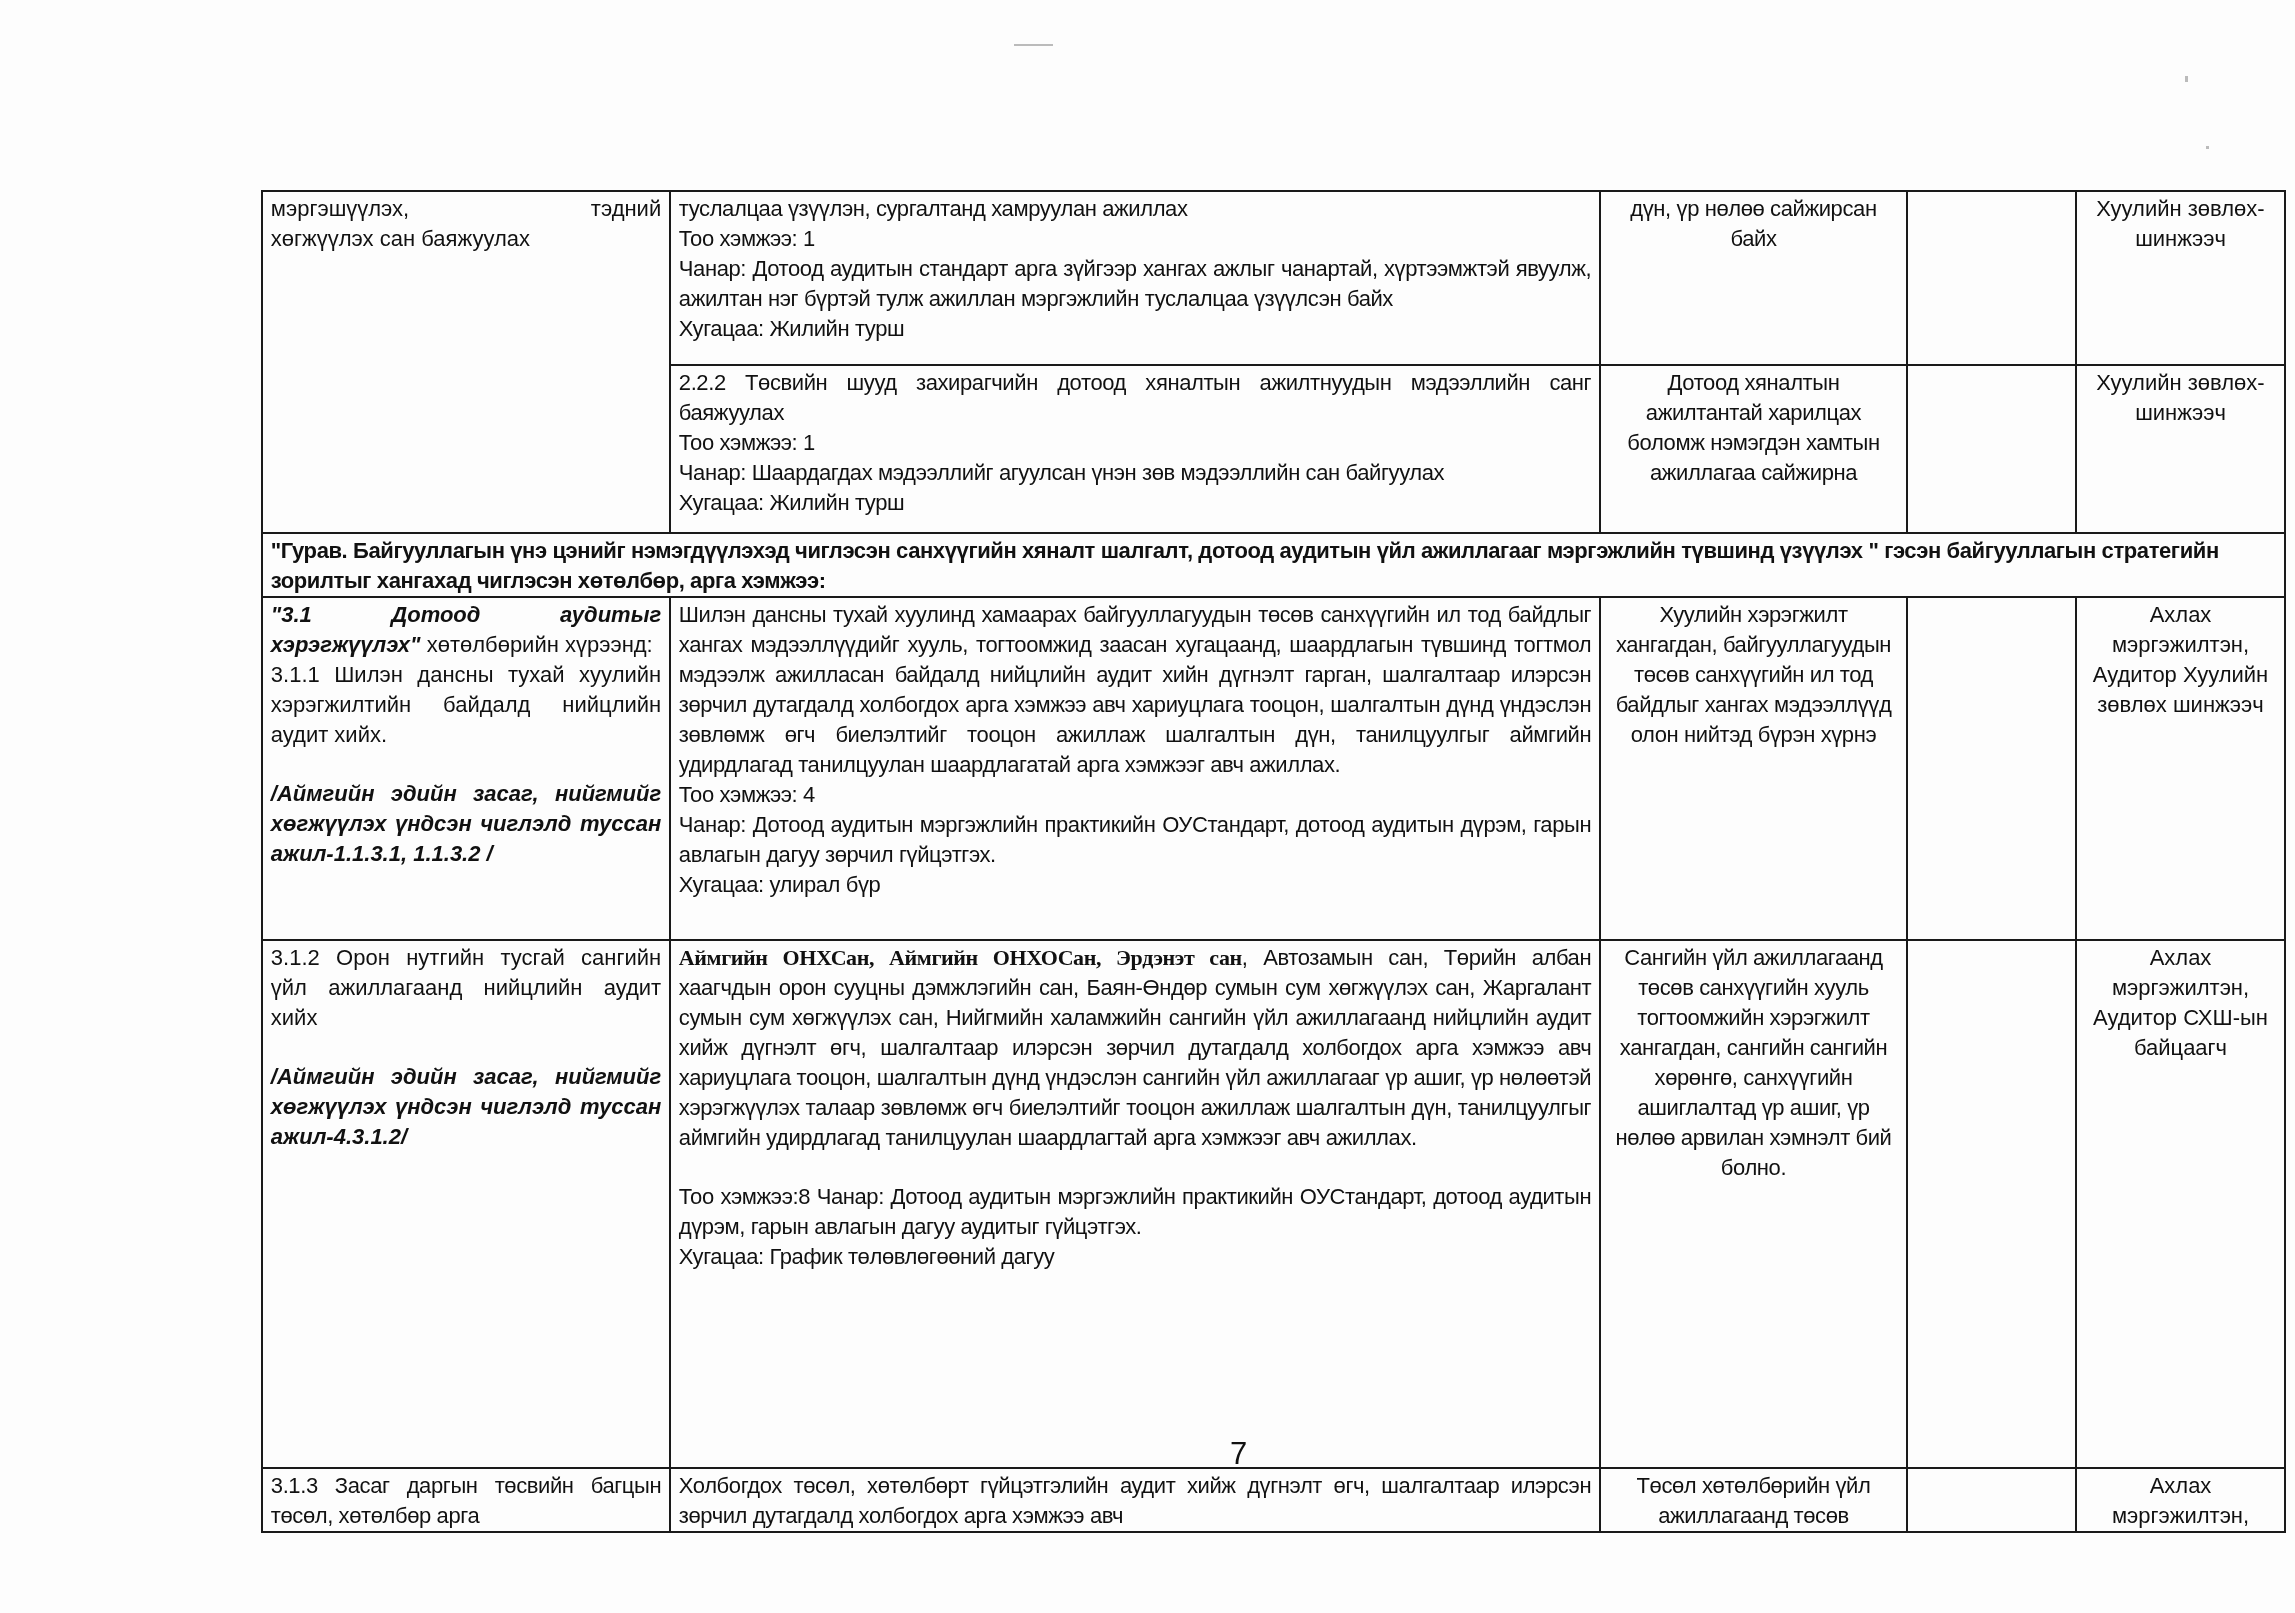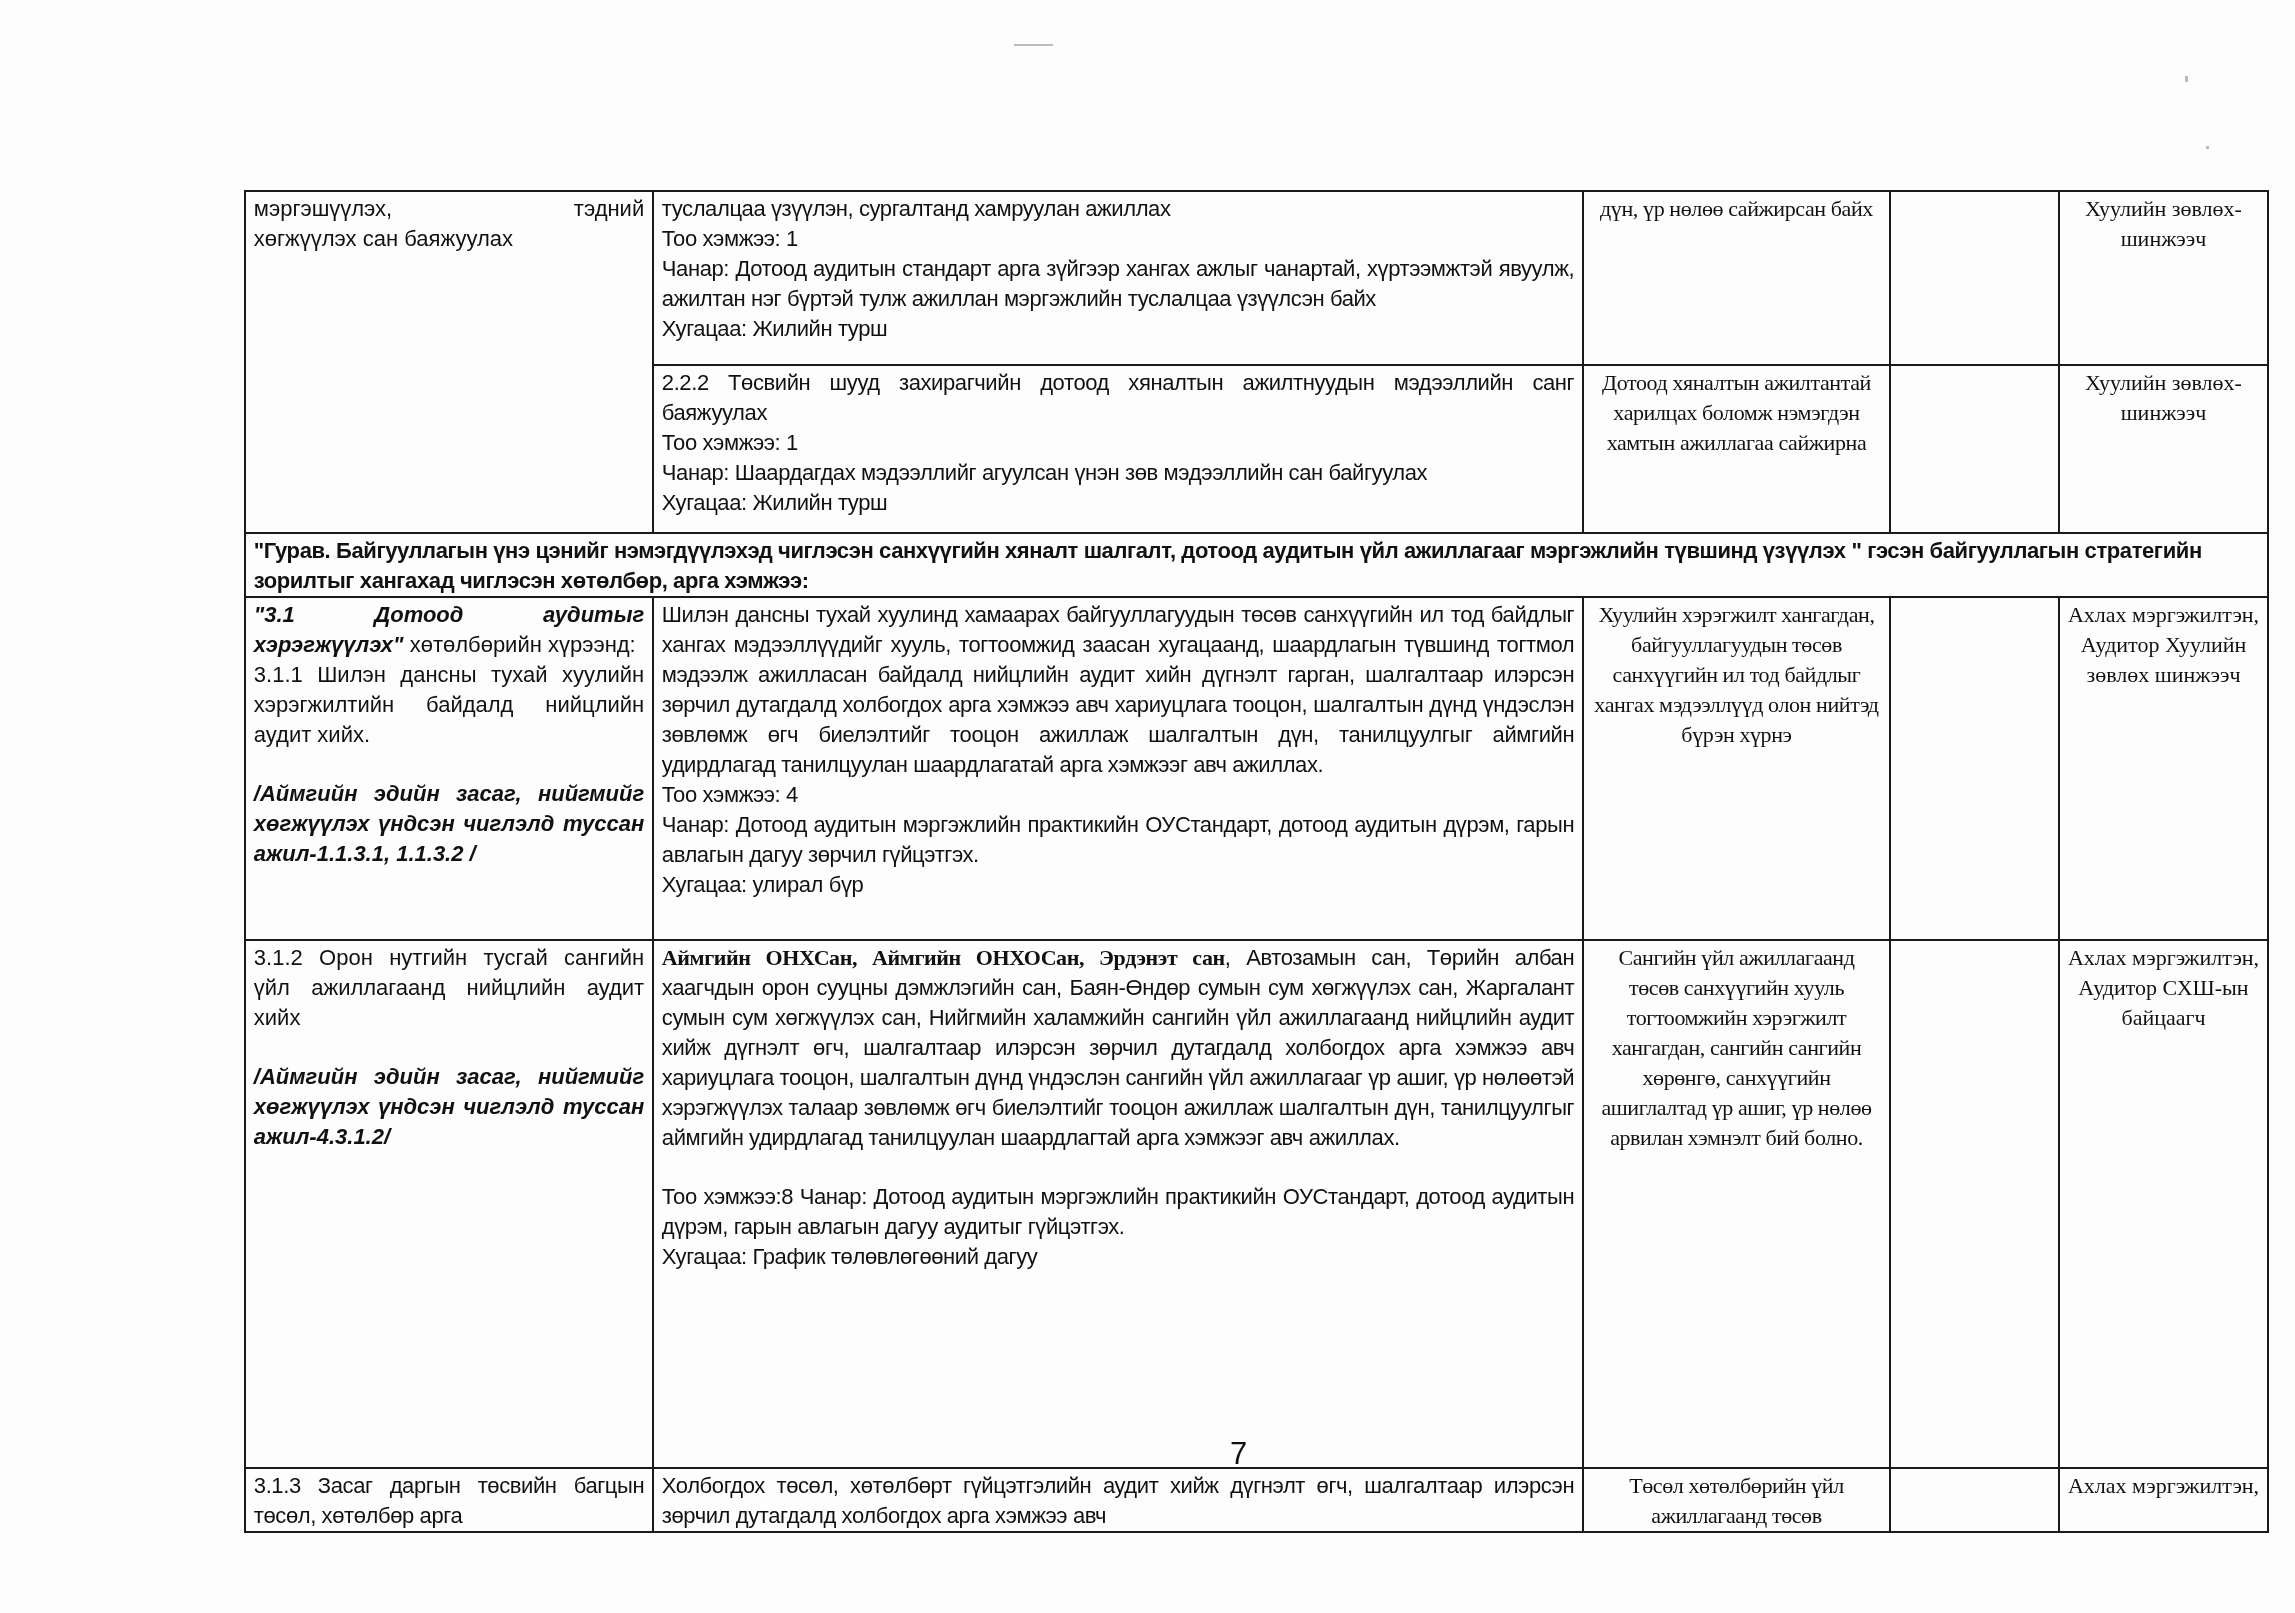--- a/index.html
+++ b/index.html
@@ -1,23 +1,23 @@
 <!DOCTYPE html>
 <html><head>
 <meta charset="utf-8">
 <style>
   html, body { margin: 0; padding: 0; background: #ffffff; }
   body { width: 2296px; height: 1613px; position: relative; overflow: hidden; font-family: "Liberation Sans", sans-serif; color: #111; }
   .page { position: absolute; left: 0; top: 0; width: 2296px; height: 1613px; background: #fdfdfd; }
-  table.plan { position: absolute; left: 244px; top: 190px; width: 2023px; border-collapse: collapse; table-layout: fixed; }
+  table.plan { position: absolute; left: 261px; top: 190px; width: 2023px; border-collapse: collapse; table-layout: fixed; }
   table.plan td { border: 2.4px solid #1a1a1a; vertical-align: top; padding: 2px 7.8px 0 7.8px; font-size: 22px; line-height: 30px; }
   col.c1 { width: 408px; } col.c2 { width: 930px; } col.c3 { width: 307px; } col.c4 { width: 169px; } col.c5 { width: 209px; }
   .narrow { font-family: "Liberation Sans Narrow", "Liberation Sans", sans-serif; letter-spacing: -0.4px; }
   .justify { text-align: justify; }
-  .center { text-align: center; font-family: Liberation Serif, serif; }
+  .center { text-align: center; }
   .bi { font-weight: bold; font-style: italic; }
   .b { font-weight: bold; font-family: Liberation Serif, serif; }
   .line { display: block; }
   .gap { display: block; height: 29px; }
   td.section { font-weight: bold; font-size: 26px; line-height: 32px; padding: 2px 7.8px; }
   .pagenum { position: absolute; left: 1219px; top: 1436px; font-size: 31px; width: 39px; text-align: center; }
   .speck { position: absolute; background: #bbb; }
 </style>
 </head>
 <body>

